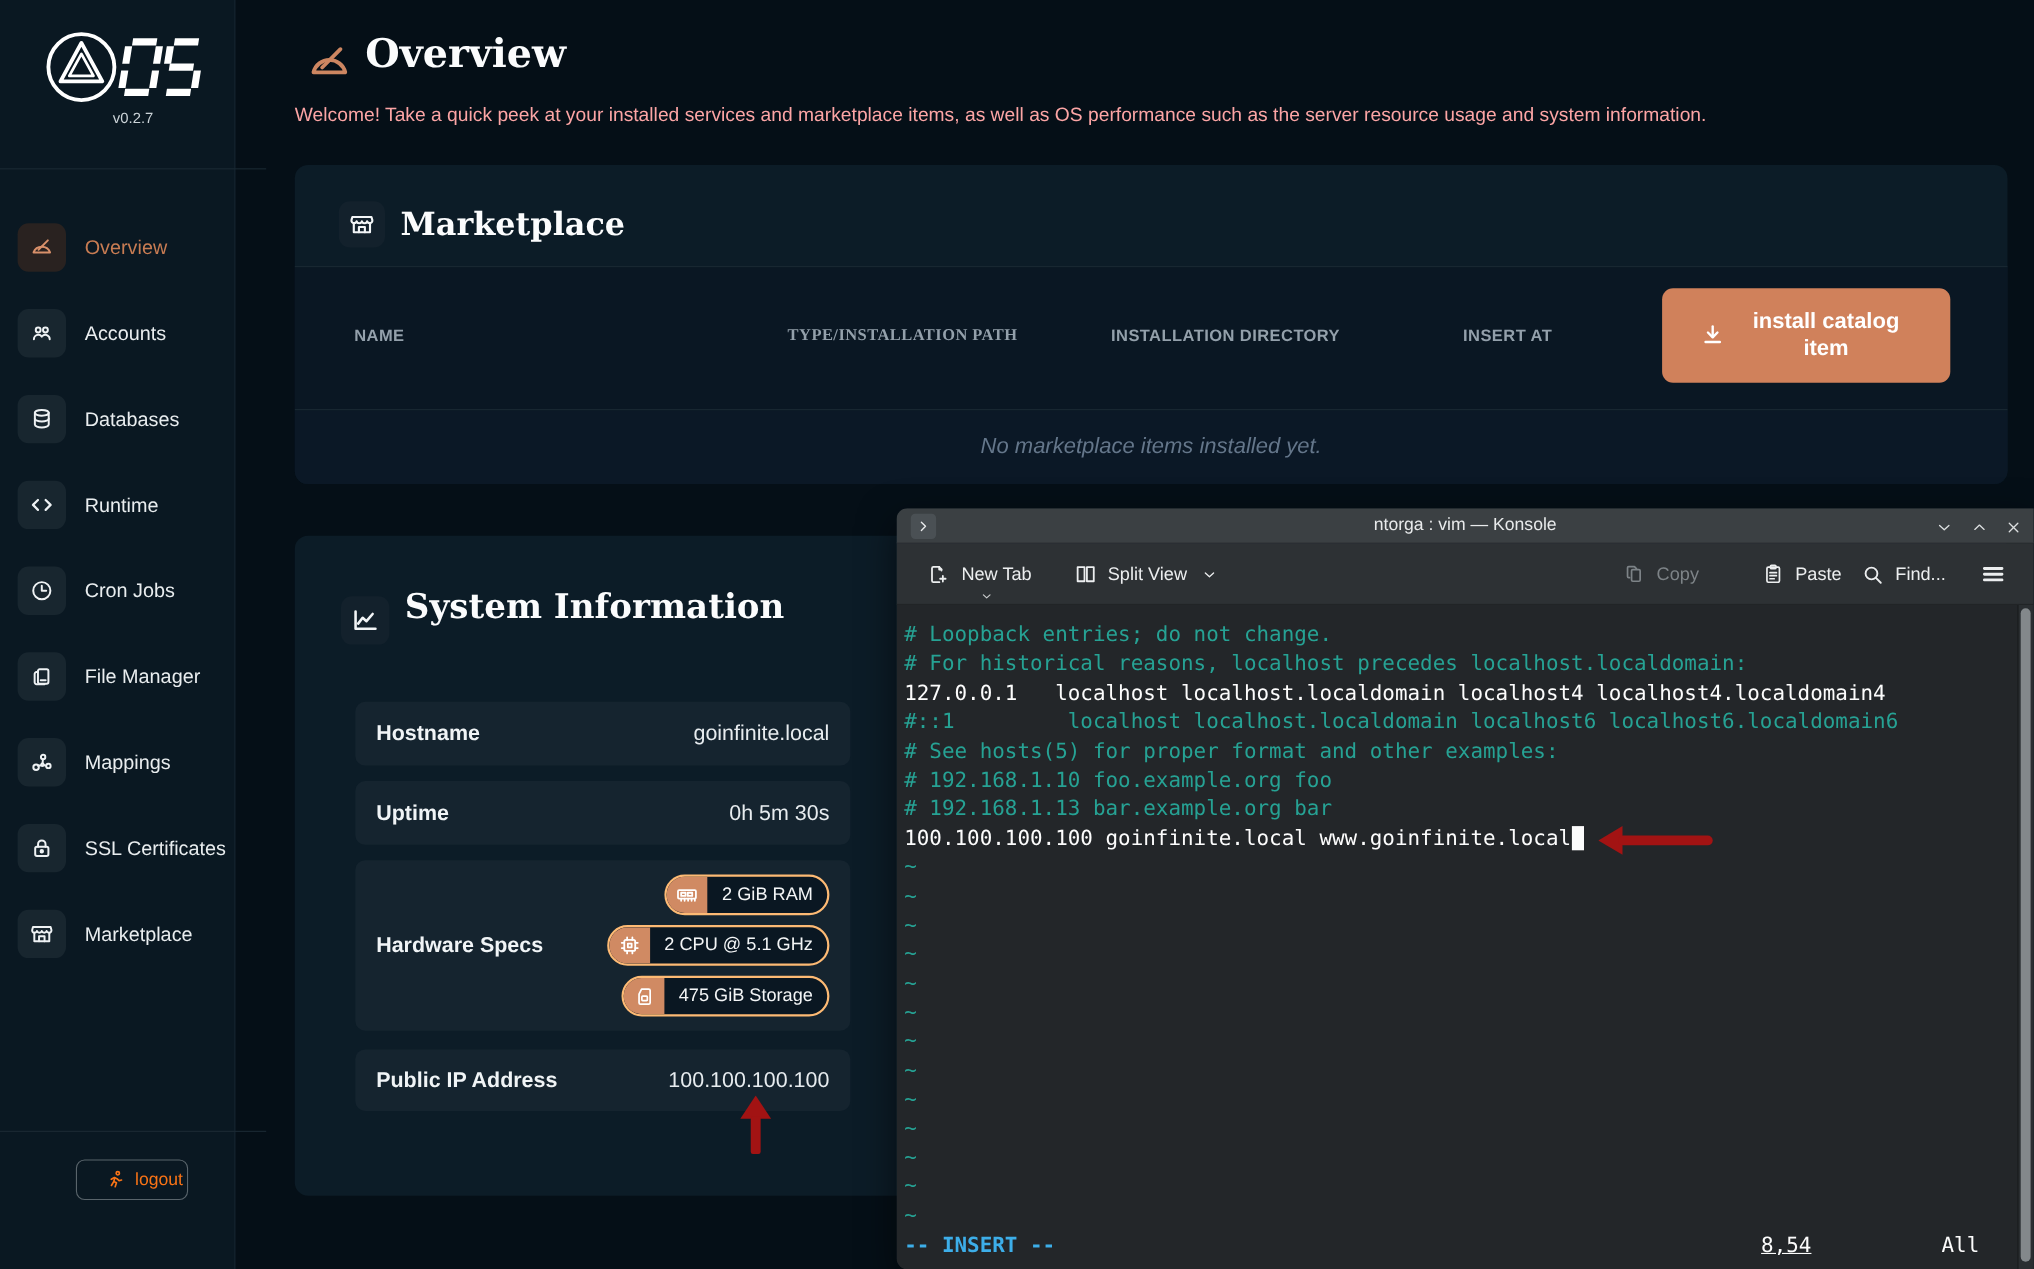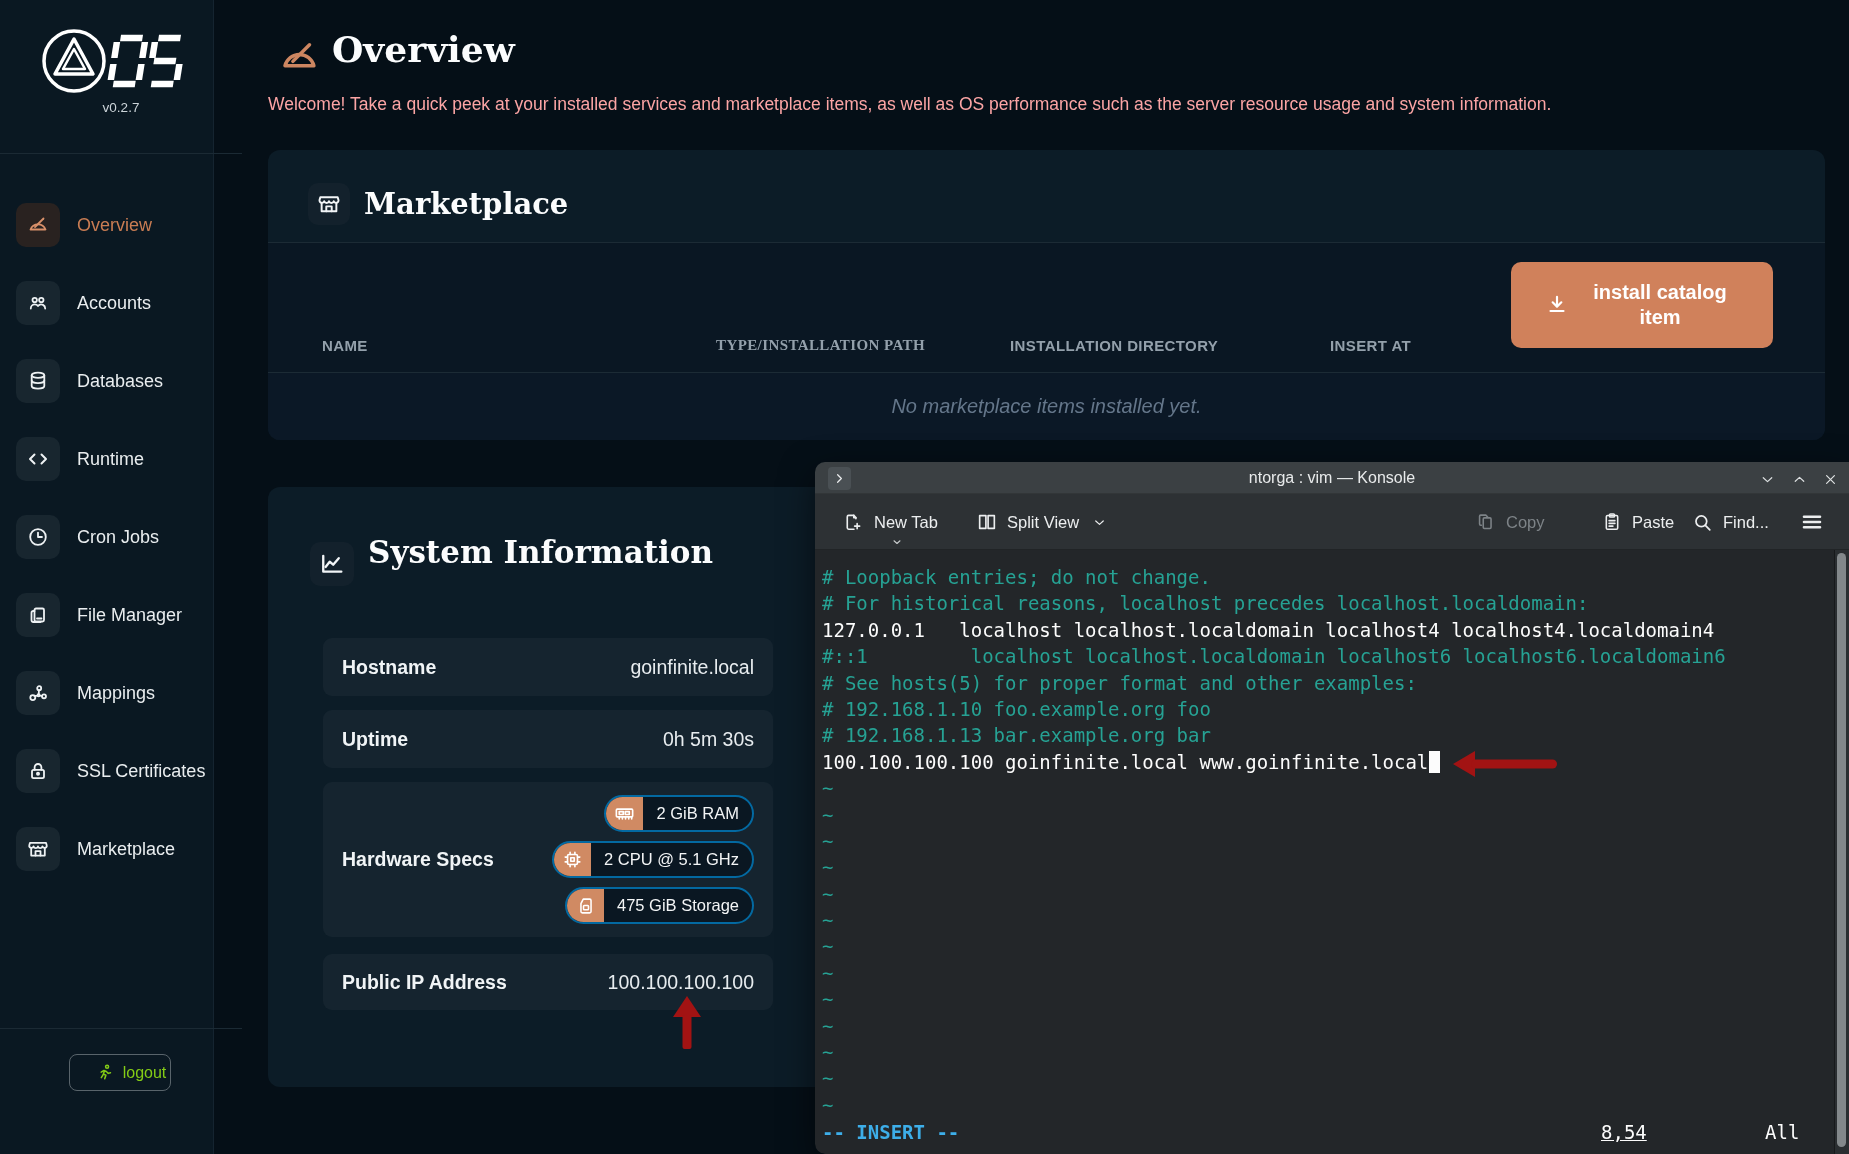--- a/index.html
+++ b/index.html
@@ -15,56 +15,56 @@
   .hr{height:1px;background:#1b2a34;left:0;width:242px;}
   #nav{left:16px;top:186px;width:210px;}
   .nav-item{height:78px;display:flex;align-items:center;gap:17px;cursor:pointer;}
   .icon-box{width:44px;height:44px;border-radius:10px;background:#18262f;display:flex;
             align-items:center;justify-content:center;color:#eef2f4;flex:0 0 44px;}
   .nav-item .lbl{font-size:18px;color:#e9edef;}
   .nav-item.active .icon-box{background:#292220;color:#d8906a;}
   .nav-item.active .lbl{color:#c87c53;}
   #logout{left:69px;top:1054px;width:102px;height:37px;border:1px solid #59646b;border-radius:8px;
           background:transparent;display:flex;align-items:center;justify-content:center;gap:8px;
-          color:#84cc16;font-size:16px;cursor:pointer;padding-left:28px;}
+          color:#f97316;font-size:16px;cursor:pointer;padding-left:28px;}
 
   
   #page-icon{left:278px;top:36px;width:42px;height:42px;color:#cd8661;}
   #page-title{left:332px;top:28px;font-family:"DejaVu Serif",serif;font-weight:bold;font-size:36px;color:#fbfcfd;}
   #welcome{left:268px;top:94px;width:1460px;font-size:17.5px;color:#fca5a5;}
 
   .card{background:#0c1c27;border-radius:12px;}
   .head-iconbox{background:#13212c;border-radius:10px;display:flex;align-items:center;justify-content:center;color:#f2f5f7;}
   .card-title{font-family:"DejaVu Serif",serif;font-weight:bold;color:#fbfcfd;}
 
   
   #mp-card{left:268px;top:150px;width:1557px;height:290px;}
   #mp-iconbox{left:40px;top:33px;width:42px;height:42px;}
   #mp-title{left:96px;top:37px;font-size:29px;}
   #mp-div1{left:0;top:92px;width:1557px;height:1px;background:#1c2b35;}
   #mp-thead{left:0;top:93px;width:1557px;height:129px;background:#0a1723;}
-  .th{position:absolute;top:54px;font-size:15px;font-weight:bold;letter-spacing:.4px;color:#93a0ab;margin-top:40px;}
+  .th{position:absolute;top:54px;font-size:15px;font-weight:bold;letter-spacing:.4px;color:#93a0ab;}
   #mp-btn{left:1243px;top:112px;width:262px;height:86px;background:#d0815b;border:none;border-radius:10px;
           display:flex;align-items:center;justify-content:center;gap:10px;color:#fff;cursor:pointer;}
   #mp-btn .txt{font-size:20px;font-weight:bold;width:160px;text-align:center;line-height:25px;}
   #mp-div2{left:0;top:222px;width:1557px;height:1px;background:#1c2b35;}
   #mp-empty{left:0;top:223px;width:1557px;height:67px;background:#0b1826;display:flex;align-items:center;
             justify-content:center;font-size:20px;font-style:italic;color:#64768a;border-radius:0 0 12px 12px;}
 
   
   #si-card{left:268px;top:487px;width:1557px;height:600px;}
   #si-iconbox{left:42px;top:55px;width:44px;height:44px;}
   #si-title{left:100px;top:47px;font-size:31px;}
   .si-row{position:absolute;left:55px;width:450px;background:#15242f;border-radius:9px;
           display:flex;align-items:center;justify-content:space-between;padding:0 19px;}
   .si-row .rl{font-size:19.5px;font-weight:bold;color:#f0f4f6;}
   .si-row .rv{font-size:19.5px;color:#e7ecef;}
   #row-hw{align-items:center;}
   #hw-badges{display:flex;flex-direction:column;align-items:flex-end;gap:9px;}
-  .badge{display:flex;align-items:stretch;height:37px;border:2px solid #0369a1;border-radius:19px;
+  .badge{display:flex;align-items:stretch;height:37px;border:2px solid #fdba74;border-radius:19px;
          overflow:hidden;background:#0a1722;}
   .badge .b-ic{width:37px;background:#d08a63;display:flex;align-items:center;justify-content:center;color:#fff;}
   .badge .b-tx{display:flex;align-items:center;padding:0 13px;font-size:16.5px;color:#f3f5f6;white-space:nowrap;}
 
   .red-arrow{color:#a21313;}
 
   
   #konsole{left:815px;top:462px;width:1034px;height:692px;border-radius:10px 0 0 10px;
            box-shadow:0 12px 34px rgba(0,0,0,.55);overflow:hidden;}
   #k-titlebar{left:0;top:0;width:1034px;height:32px;background:#3b4043;border-bottom:1px solid #323638;}

